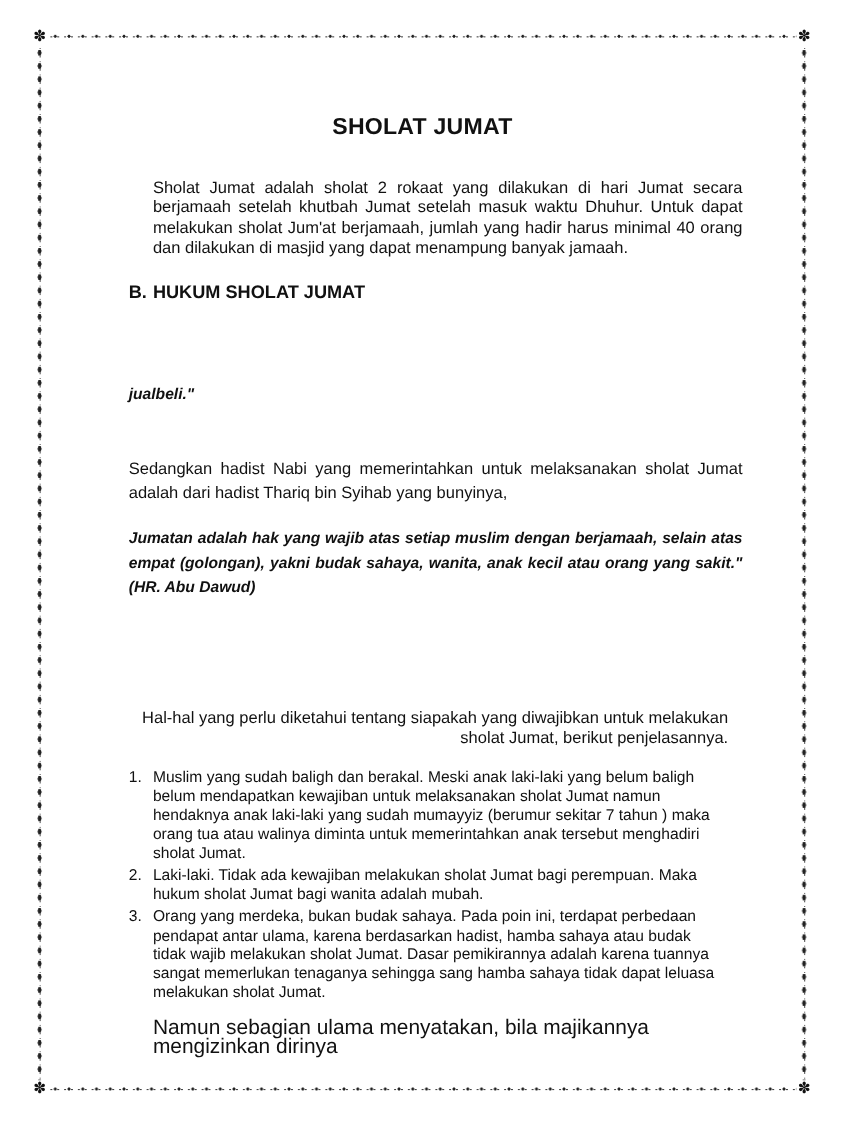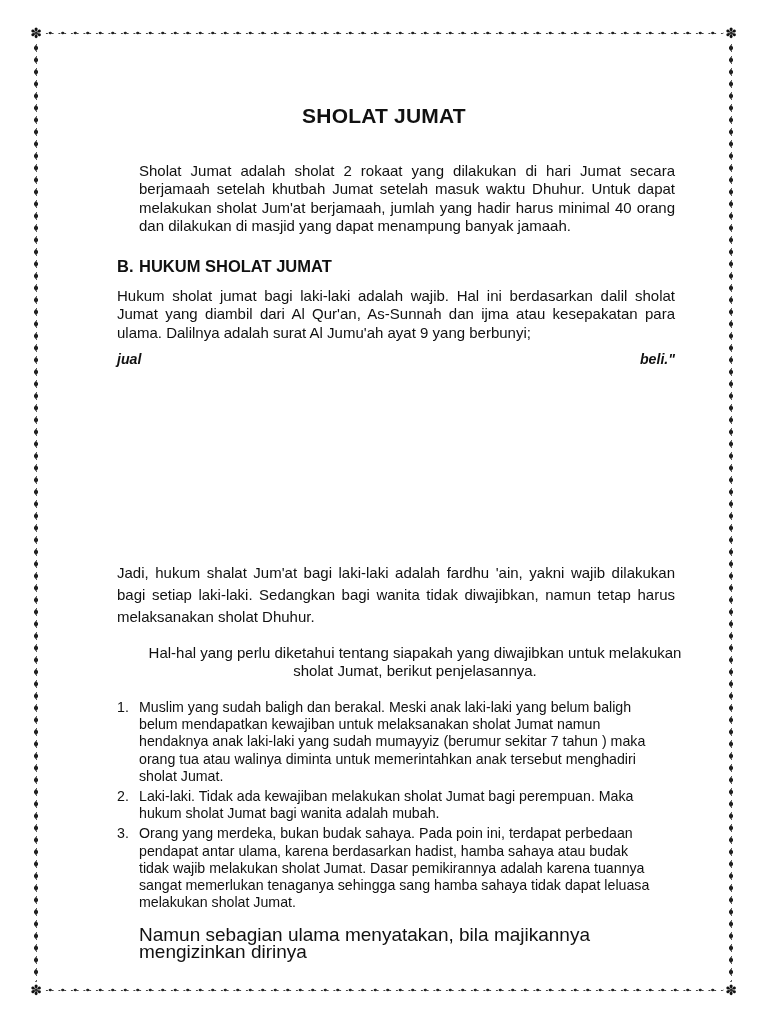--- a/index.html
+++ b/index.html
@@ -96,21 +96,20 @@
       left: 117px;
       width: 558px;
       font-weight: bold;
       font-style: italic;
       font-size: 14.2px;
       line-height: 22px;
       text-align: justify;
     }
     .quote .spread {
       display: flex;
-      justify-content: space-between;
     }
     .list {
       position: absolute;
       left: 117px;
       width: 540px;
       font-size: 14.2px;
       line-height: 17.2px;
     }
     .list-item {
       display: flex;
@@ -143,34 +142,34 @@
 
 <div class="page">
 
   <div class="title">SHOLAT JUMAT</div>
 
   <div class="para" style="top:146px; left:139px; width:536px;">Sholat Jumat adalah sholat 2 rokaat yang dilakukan di hari Jumat secara berjamaah setelah khutbah Jumat setelah masuk waktu Dhuhur.  Untuk dapat melakukan sholat Jum'at berjamaah, jumlah yang hadir harus minimal 40 orang dan dilakukan di masjid yang dapat menampung banyak jamaah.</div>
 
   <div class="heading" style="top:241px;">
     <span class="num">B.</span><span>HUKUM SHOLAT JUMAT</span>
   </div>
-  <div class="para" style="top:271px; left:117px; width:558px;">Hukum sholat jumat bagi laki-laki adalah wajib. Hal ini berdasarkan dalil sholat Jumat yang diambil dari Al Qur'an, As-Sunnah dan ijma atau kesepakatan para ulama. Dalilnya adalah surat Al Jumu'ah ayat 9 yang berbunyi;</div>
 
   <div class="quote" style="top:332px;">
     <div class="spread">
       <span>jual</span>
       <span>beli."</span>
     </div>
   </div>
 
+  <div class="para loose" style="top:400px; left:117px; width:558px;">Sedangkan hadist Nabi yang memerintahkan untuk melaksanakan sholat Jumat adalah dari hadist Thariq bin Syihab yang bunyinya,</div>
+
+  <div class="quote" style="top:463px;">Jumatan adalah hak yang wajib atas setiap muslim dengan berjamaah, selain atas empat (golongan), yakni budak sahaya, wanita, anak kecil atau orang yang sakit." (HR. Abu Dawud)</div>
 
 
-  <div class="para loose" style="top:546px; left:117px; width:558px;">Jadi, hukum shalat Jum'at bagi laki-laki adalah fardhu 'ain, yakni wajib dilakukan bagi setiap laki-laki. Sedangkan bagi wanita tidak diwajibkan, namun tetap harus melaksanakan sholat Dhuhur.</div>
-
-  <div class="para" style="top:628px; left:92px; width:570px; text-align:center;margin-left:38px;">Hal-hal yang perlu diketahui tentang siapakah yang diwajibkan untuk melakukan sholat Jumat, berikut penjelasannya.</div>
+  <div class="para" style="top:628px; left:92px; width:570px; text-align:right;">Hal-hal yang perlu diketahui tentang siapakah yang diwajibkan untuk melakukan sholat Jumat, berikut penjelasannya.</div>
 
   <div class="list" style="top:683px;">
     <div class="list-item">
       <span class="num">1.</span>
       <span class="txt">Muslim yang sudah baligh dan berakal. Meski anak laki-laki yang belum baligh belum mendapatkan kewajiban untuk melaksanakan sholat Jumat namun hendaknya anak laki-laki yang sudah mumayyiz (berumur sekitar 7 tahun ) maka orang tua atau walinya diminta untuk memerintahkan anak tersebut menghadiri sholat Jumat.</span>
     </div>
     <div class="list-item">
       <span class="num">2.</span>
       <span class="txt">Laki-laki. Tidak ada kewajiban melakukan sholat Jumat bagi perempuan. Maka hukum sholat Jumat bagi wanita adalah mubah.</span>
     </div>

